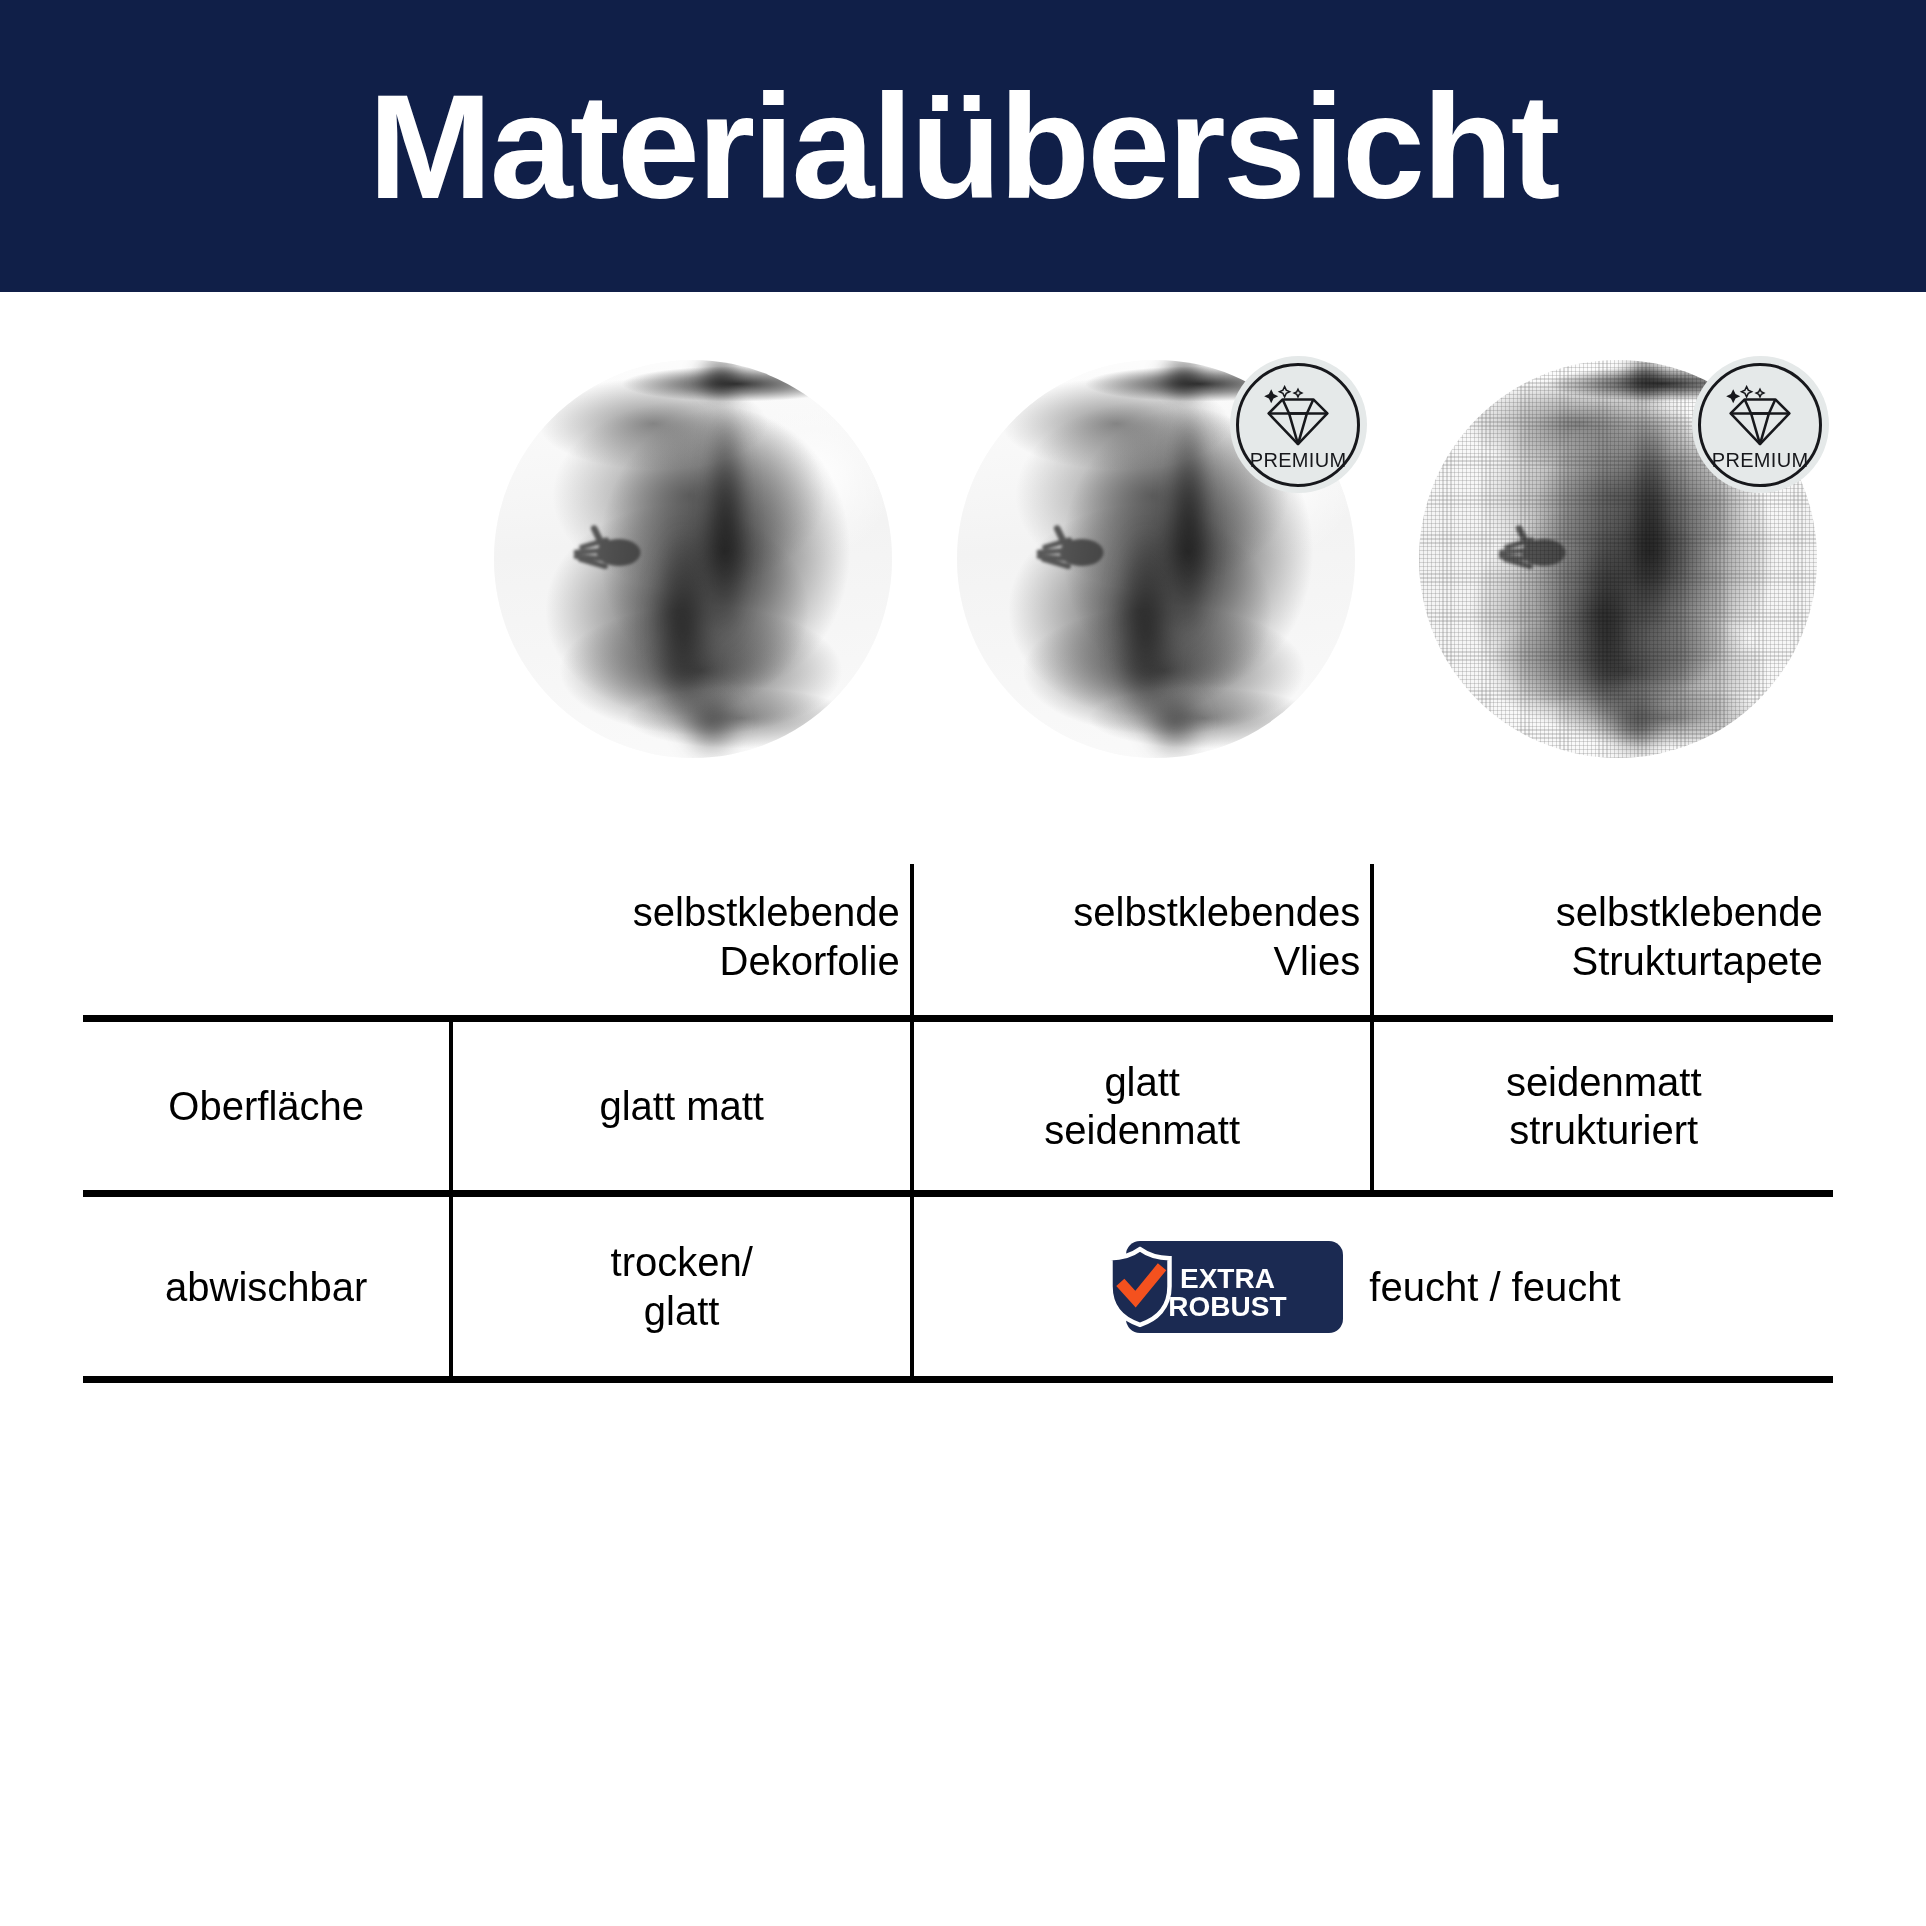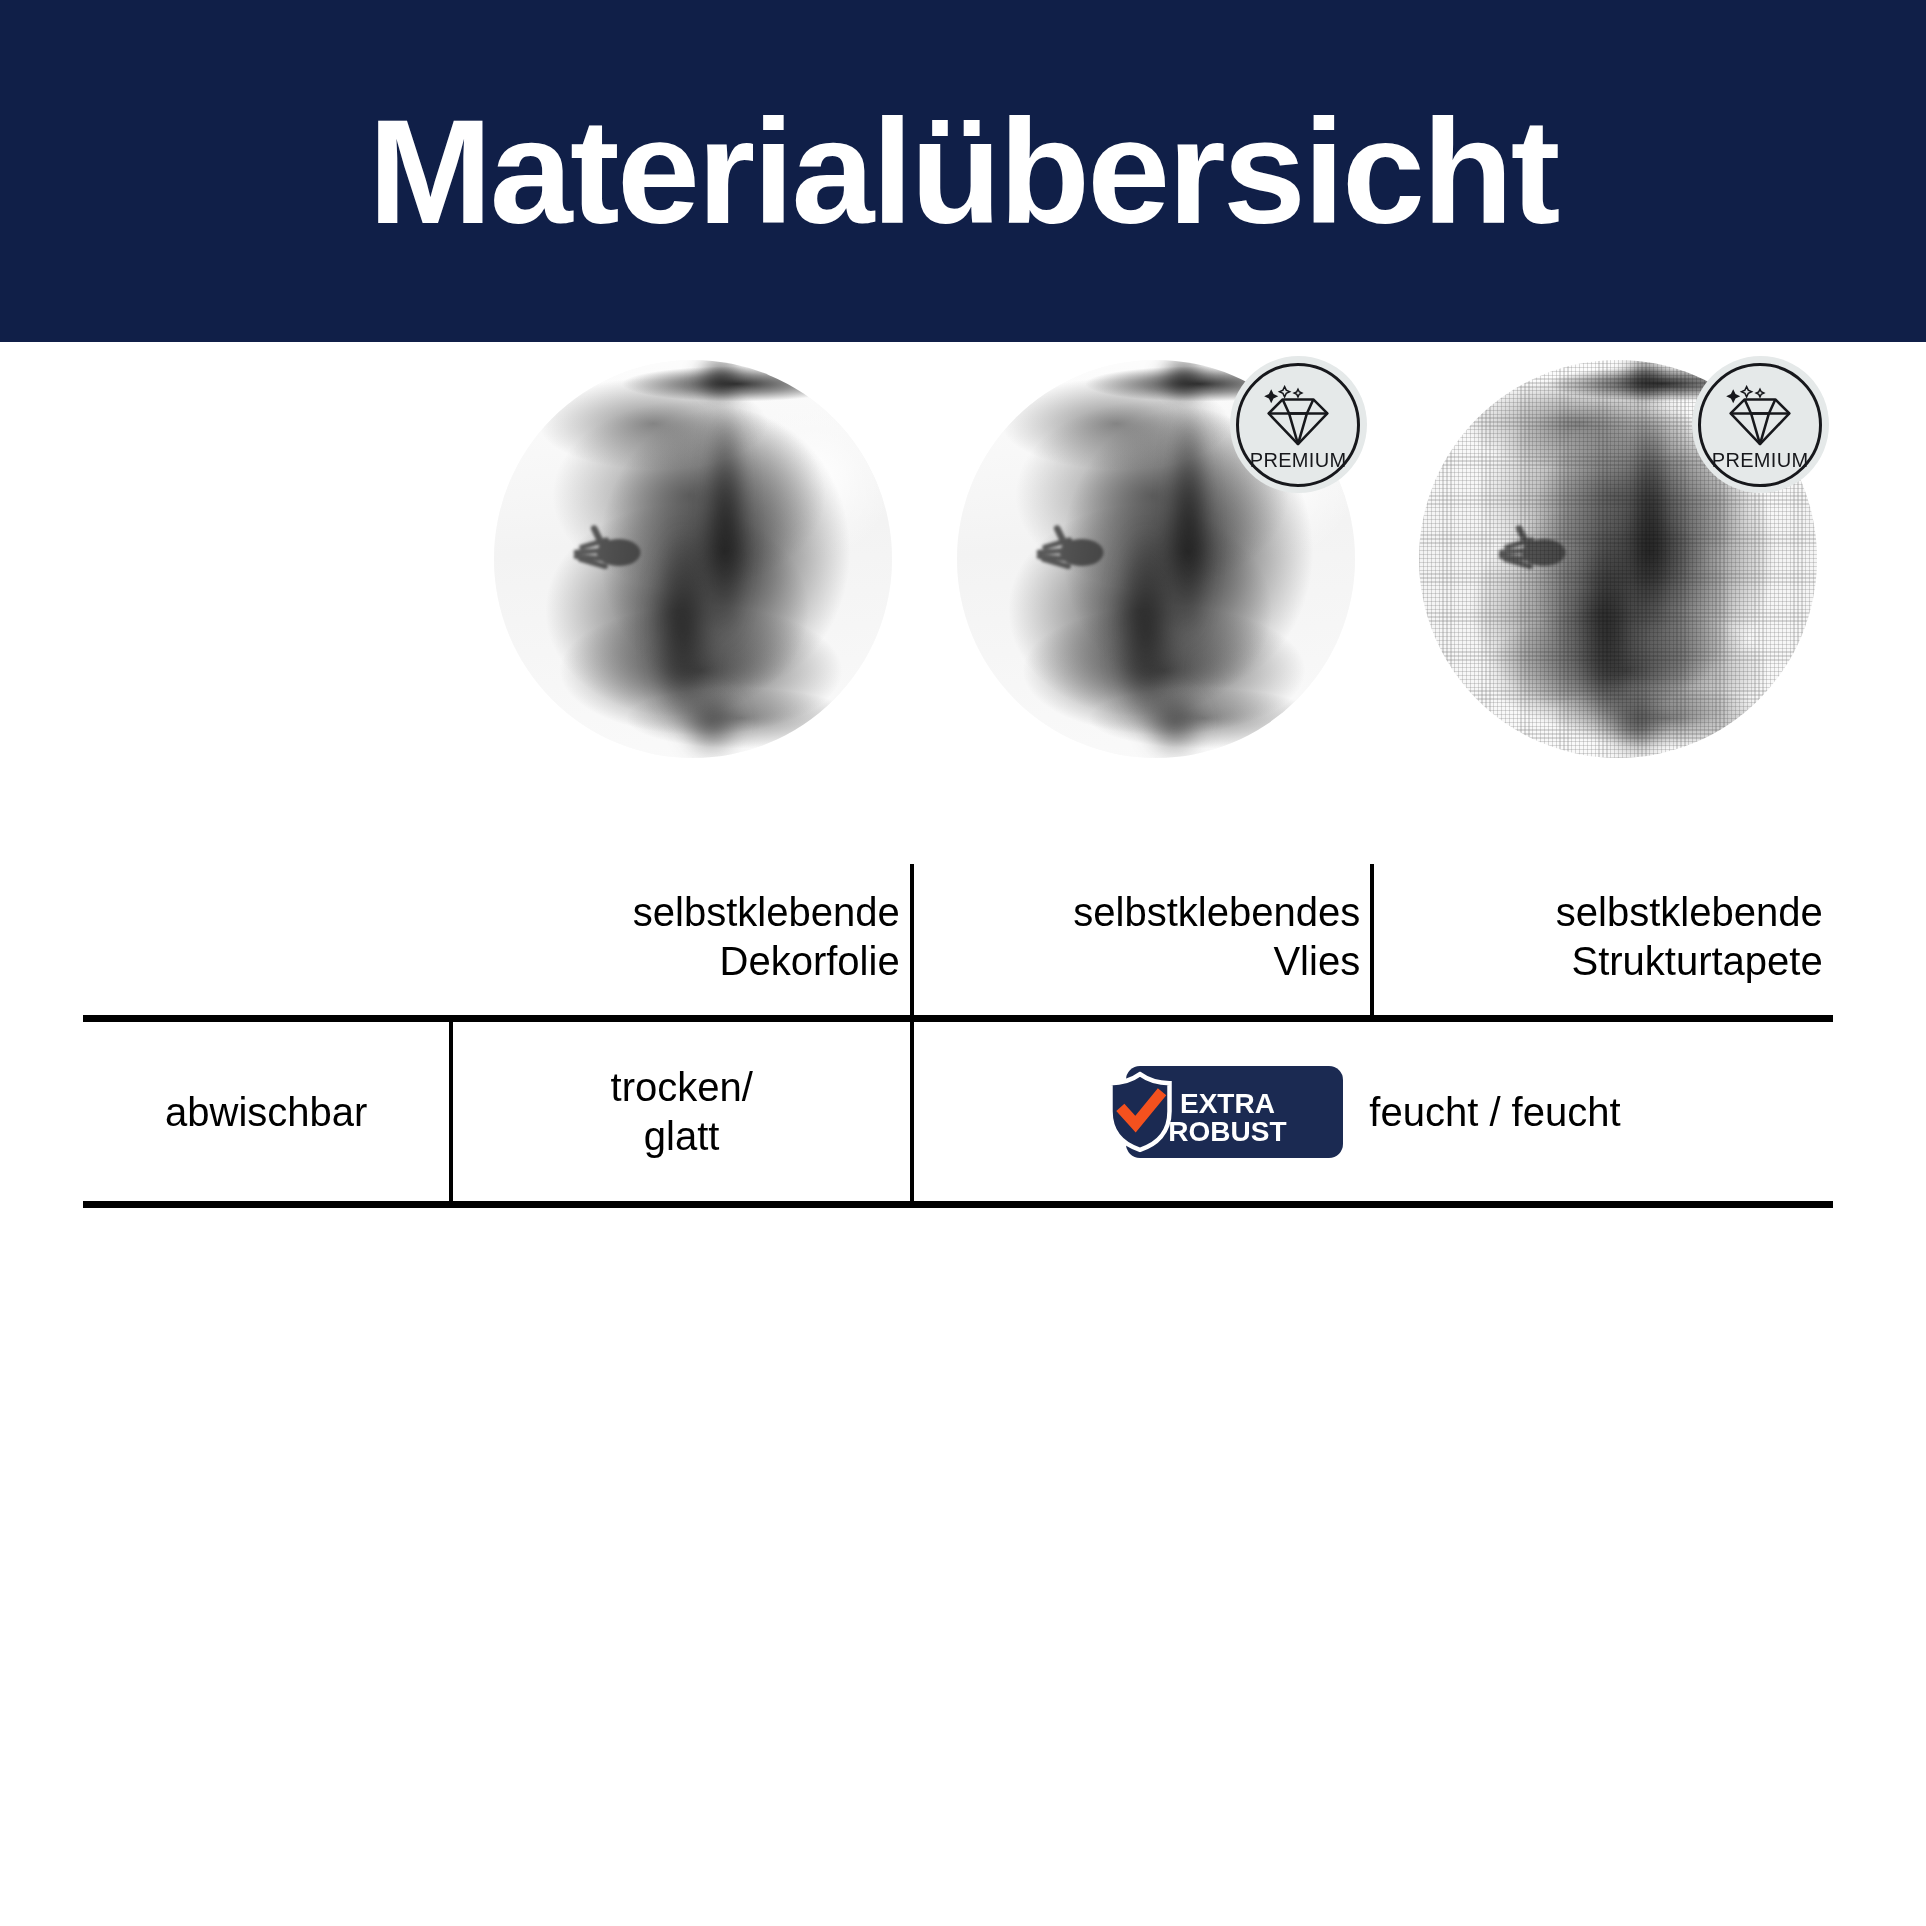--- a/index.html
+++ b/index.html
@@ -7,21 +7,21 @@
     width: 1926px; height: 1926px;
     background: #ffffff;
     font-family: "Liberation Sans", sans-serif;
     overflow: hidden;
   }
   #page { position: relative; width: 1926px; height: 1926px; background: #fff; }
 
   
   .header-band {
     position: absolute; left: 0; top: 0;
-    width: 1926px; height: 342px;
+    width: 1926px; height: 292px;
     background: #101f48;
     display: flex; align-items: center; justify-content: center;
   }
   .header-title {
     color: #ffffff;
     font-size: 149px;
     font-weight: 700;
     letter-spacing: -2.6px;
     line-height: 1;
     white-space: nowrap;
@@ -295,20 +295,32 @@
             <div>Vlies</div>
           </td>
           <td class="hcell">
             <div>selbstklebende</div>
             <div>Strukturtapete</div>
           </td>
         </tr>
 
 
 
+        <tr class="body rule-below">
+          <td class="label-cell vsep-r">Oberfläche</td>
+          <td class="vsep-r">glatt matt</td>
+          <td class="vsep-r">
+            <div>glatt</div>
+            <div>seidenmatt</div>
+          </td>
+          <td>
+            <div>seidenmatt</div>
+            <div>strukturiert</div>
+          </td>
+        </tr>
 
         <tr class="last rule-below">
           <td class="label-cell vsep-r">abwischbar</td>
           <td class="vsep-r">
             <div>trocken/</div>
             <div>glatt</div>
           </td>
           <td class="spanned" colspan="2">
             <div class="span-inner">
               <div class="robust-badge">

